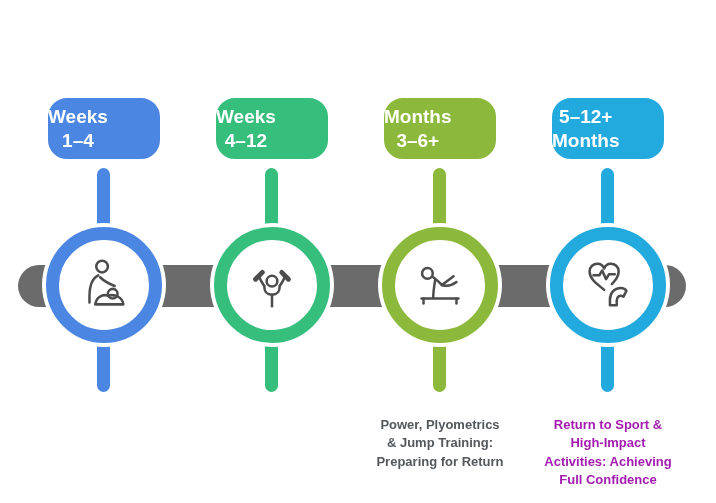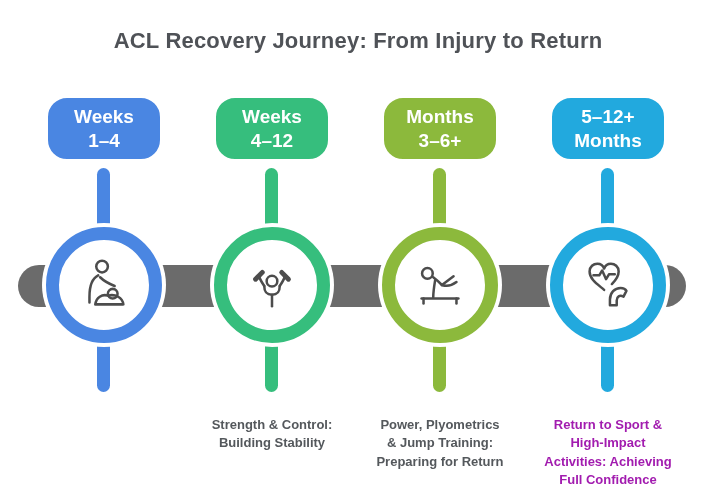--- a/index.html
+++ b/index.html
@@ -50,21 +50,20 @@
     position: absolute;
     top: 95px;
     left: 25px;
     width: 118px;
     height: 67px;
     border-radius: 22px;
     border: 3px solid #ffffff;
     background: var(--accent);
     display: flex;
     align-items: center;
-    justify-content: center;
     z-index: 4;
   }
   .pill-label {
     color: #ffffff;
     font-size: 19px;
     font-weight: bold;
     line-height: 1.25;
     text-align: center;
     white-space: pre-line;
   }
@@ -108,21 +107,20 @@
     font-weight: bold;
     line-height: 1.42;
     white-space: pre-line;
   }
 </style>
 </head>
 <body>
 
 <div class="canvas">
 
-  <div class="title" style="color: rgb(79, 82, 87);">ACL Recovery Journey: From Injury to Return</div>
 
   <div class="timeline-bar" style="background-color: rgb(107, 107, 107);"></div>
 
   <div class="stage stage-1" style="--accent: #4A86E2;">
     <div class="pill">
       <div class="pill-label">Weeks
 1–4</div>
     </div>
     <div class="stem stem-top"></div>
     <div class="stem stem-bottom"></div>
@@ -148,22 +146,20 @@
       <svg width="62" height="62" viewBox="0 0 64 64" fill="none" stroke="#4C4C4C" stroke-width="2.6" stroke-linecap="round" stroke-linejoin="round" aria-label="weightlifting-icon">
         <path d="M15 26 L22 19" stroke-width="5"></path>
         <path d="M42 19 L49 26" stroke-width="5"></path>
         <path d="M24 33 C22 30 20 27 19 24"></path>
         <path d="M40 33 C42 30 44 27 45 24"></path>
         <circle cx="32" cy="28" r="5.5"></circle>
         <path d="M24 33 C24 40 27 42 32 42 C37 42 40 40 40 33"></path>
         <path d="M32 42 L32 54"></path>
       </svg>
     </div>
-    <div class="desc" style="color: rgb(84, 88, 92);">Strength &amp; Control:
-Building Stability</div>
   </div>
 
   <div class="stage stage-3" style="--accent: #8CB93C;">
     <div class="pill">
       <div class="pill-label">Months
 3–6+</div>
     </div>
     <div class="stem stem-top"></div>
     <div class="stem stem-bottom"></div>
     <div class="ring">

